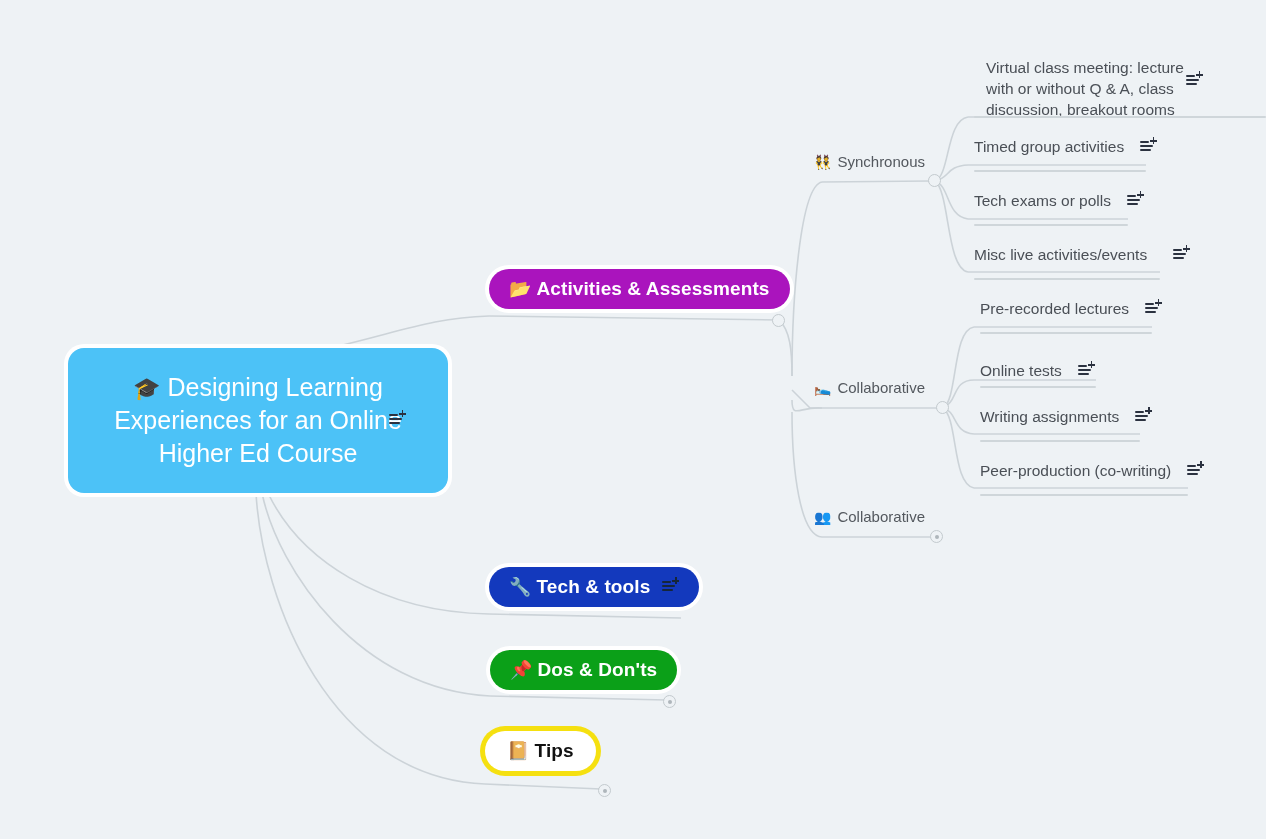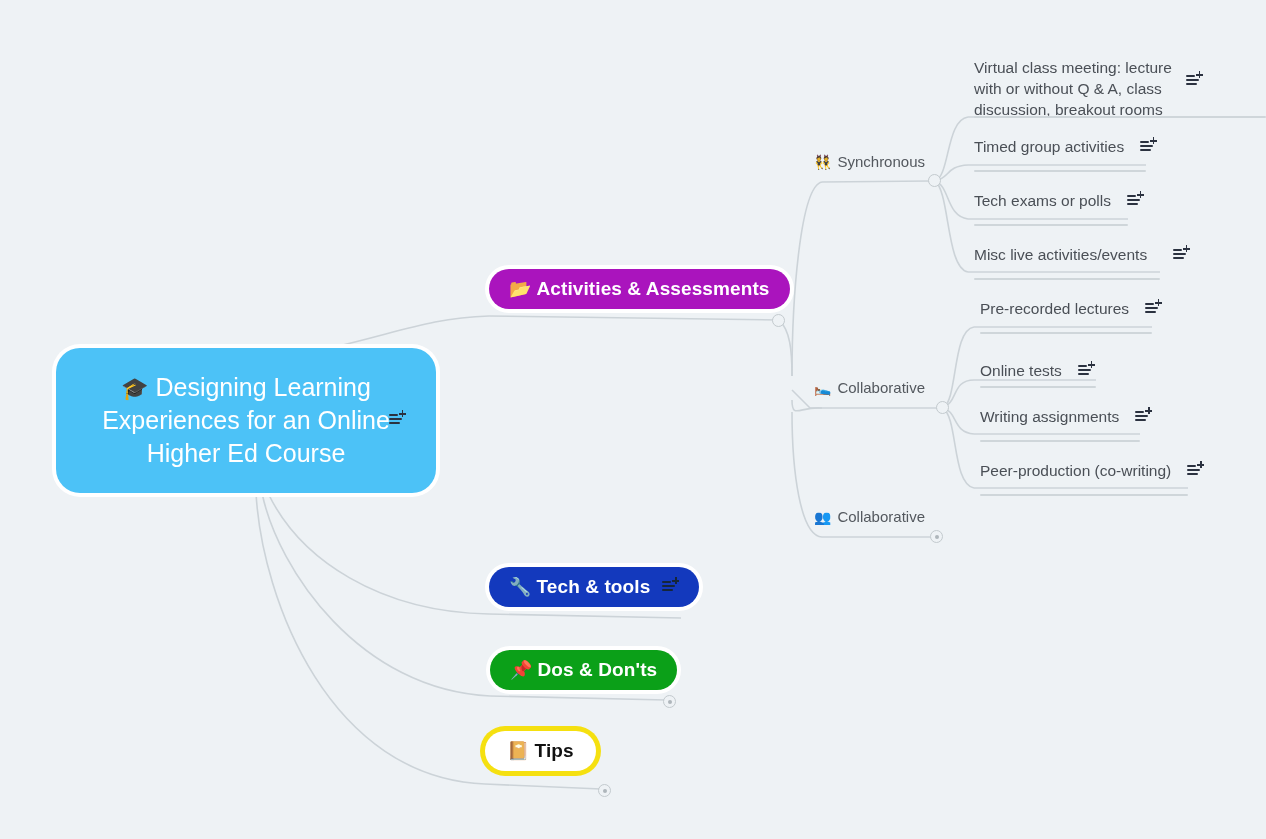--- a/index.html
+++ b/index.html
@@ -47,26 +47,26 @@
     color: #ffffff;
     font-weight: bold;
     font-size: 19px;
     letter-spacing: .1px;
     box-shadow: 0 0 0 4px #ffffff;
     white-space: nowrap;
   }
 
   
   #node-root {
-    left: 56px;
+    left: 68px;
     top: 348px;
     width: 380px;
     height: 145px;
     background: #4cc2f7;
-    border-radius: 24px;
+    border-radius: 16px;
     box-shadow: 0 0 0 4px #ffffff;
     color: #ffffff;
     font-size: 25px;
     font-weight: normal;
     line-height: 1.31;
     padding: 0 14px;
     text-align: center;
   }
   #node-root .label-text {
     display: block;
@@ -110,20 +110,21 @@
     gap: 6px;
   }
   .plainnode.level3 {
     color: #4a4f56;
     font-size: 15.5px;
   }
   .plainnode.multiline {
     white-space: normal;
     align-items: flex-end;
     line-height: 1.36;
+    margin-left: 12px;
   }
 
   .emoji {
     font-size: 14px;
     line-height: 1;
   }
   #node-root .emoji { font-size: 22px; }
   .pill .emoji { font-size: 18px; margin-right: 5px; }
 
   

